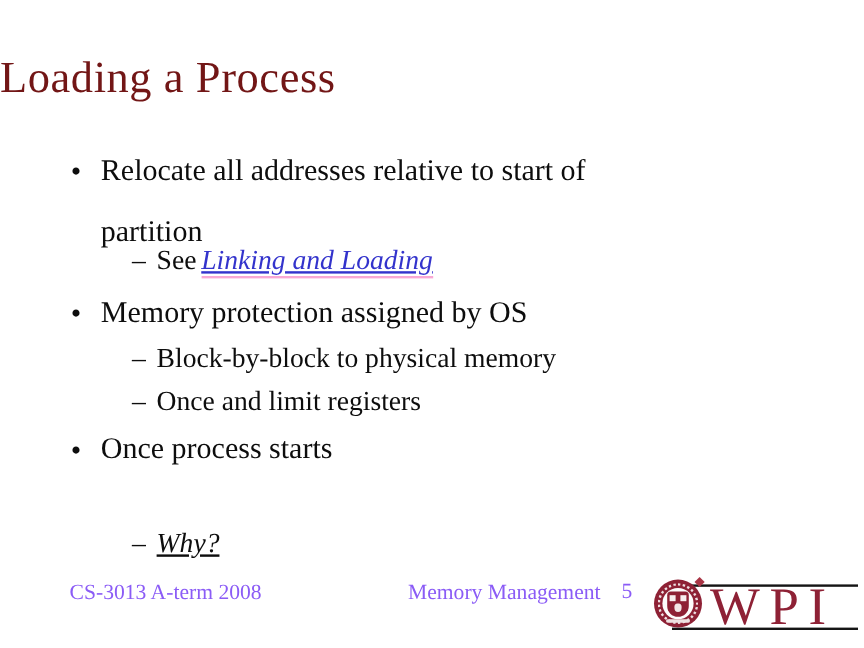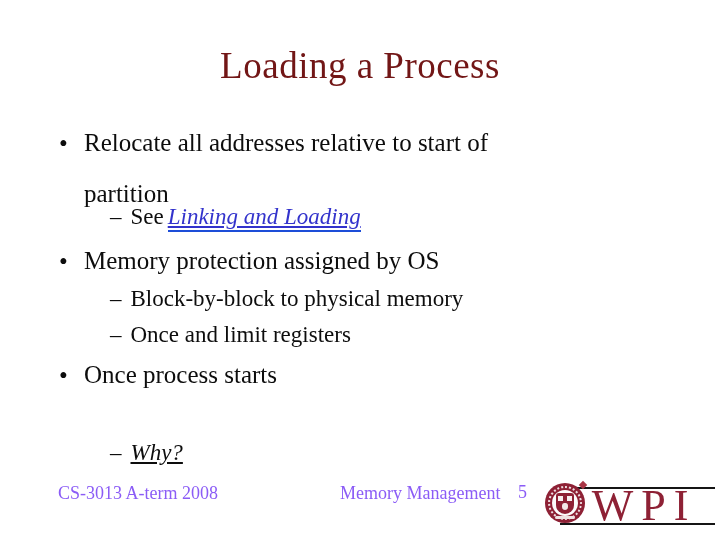--- a/index.html
+++ b/index.html
@@ -4,33 +4,33 @@
 <style>
   html, body { margin: 0; padding: 0; background: #ffffff; }
   .slide {
     position: relative; width: 720px; height: 540px;
     background: #ffffff; overflow: hidden;
     font-family: "Liberation Serif", "DejaVu Serif", serif;
     color: #0d0d0d;
   }
   .title {
     position: absolute; top: 44px; left: 0; width: 720px;
-    margin: 0; text-align: center;
+    margin: 0; 
     font-size: 37px; font-weight: 400; letter-spacing: 0.5px;
     color: #721616;
   }
   .dot { position: absolute; left: 59px; font-size: 25px; color: #0d0d0d; line-height: 30px; }
   .l1 { position: absolute; left: 84px; font-size: 25px; line-height: 34px; white-space: nowrap; }
   .l2 { position: absolute; left: 110px; font-size: 23px; line-height: 30px; white-space: nowrap; }
   .dash { margin-right: 9px; }
   .pre { margin-right: 4px; }
   .link {
     color: #3333cc; font-style: italic;
     text-decoration: underline;
-    border-bottom: 2px solid #1d4ed8; padding-bottom: 1px;
+    border-bottom: 2px solid #f9a8d4; padding-bottom: 1px;
     cursor: pointer;
   }
   .em { font-style: italic; text-decoration: underline; }
   .footer-item { position: absolute; font-size: 18px; line-height: 15px; color: #8b5cf6; white-space: nowrap; }
   .f-left   { left: 58px;  top: 486px; }
   .f-center { left: 292px; top: 486px; margin-left: 48px; }
   .f-page   { left: 518px; top: 485px; }
 
   
   .logo { position: absolute; left: 543px; top: 480px; width: 172px; height: 50px; }

